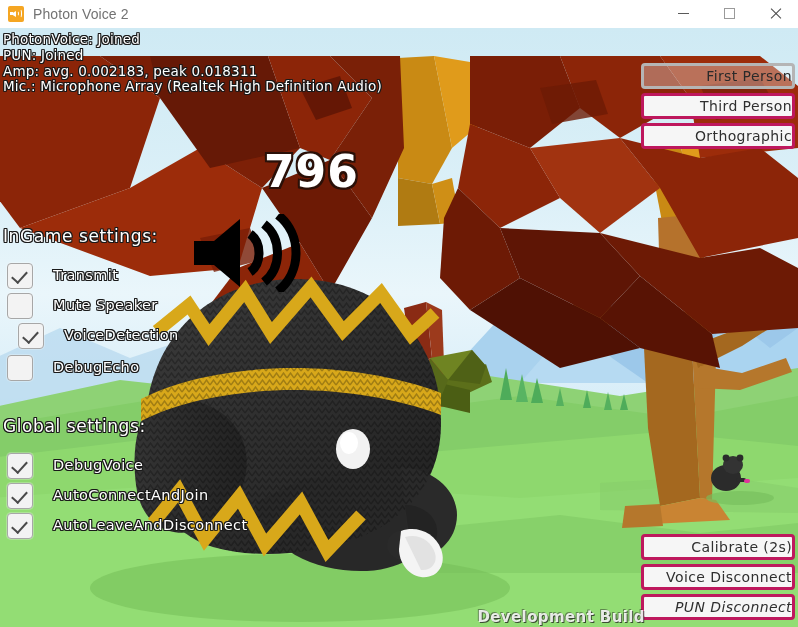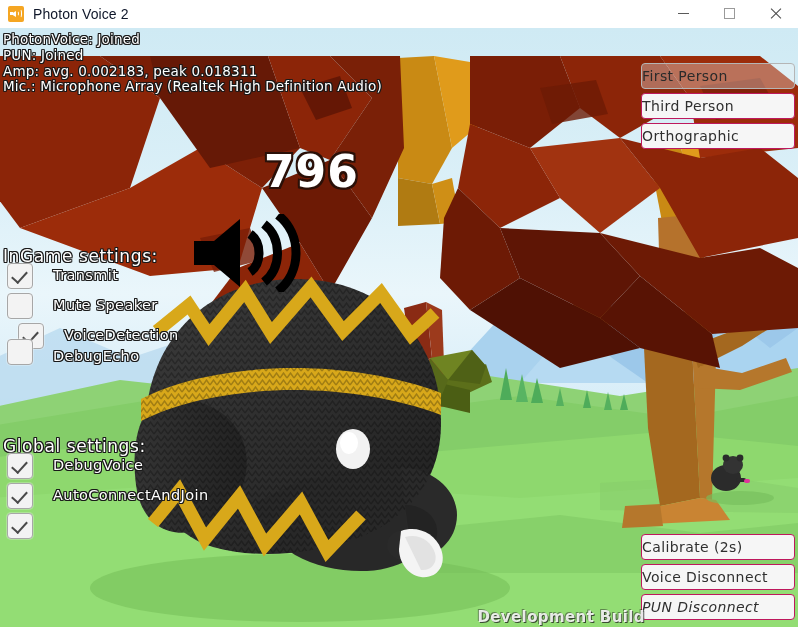--- a/index.html
+++ b/index.html
@@ -38,21 +38,21 @@
   }
   #app-icon .w1, #app-icon .w2 {
     position: absolute; border: 1.2px solid #fff; border-left-color: transparent;
     border-top-color: transparent; border-bottom-color: transparent;
     border-radius: 50%;
   }
   #app-icon .w1 { left: 8px; top: 5.5px; width: 3px; height: 5px; }
   #app-icon .w2 { left: 10px; top: 3.5px; width: 4px; height: 9px; }
 
   #window-title {
-    font-size: 14px; color: #0f172a; letter-spacing: .1px;
+    font-size: 14px; color: #737373; letter-spacing: .1px;
     white-space: nowrap;
   }
   .wbtns { margin-left: auto; display: flex; height: 28px; }
   .wbtn {
     width: 46px; height: 28px; display: flex; align-items: center; justify-content: center;
     position: relative;
   }
   .wbtn .min { width: 11px; height: 1px; background: #5a5a5a; }
   .wbtn .max { width: 11px; height: 11px; border: 1px solid #9a9a9a; }
   .wbtn .cl { position: relative; width: 13px; height: 13px; }
@@ -98,21 +98,21 @@
        2px  2px 0 #2a1008, -2px -2px 0 #2a1008,
        2px -2px 0 #2a1008, -2px  2px 0 #2a1008,
        0 2px 0 #2a1008, 0 -2px 0 #2a1008,
        2px 0 0 #2a1008, -2px 0 0 #2a1008;
   }
 
   
   #speaker-icon { position: absolute; left: 188px; top: 186px; width: 120px; height: 78px; }
 
   
-  .heading { position: absolute; font-size: 17px; letter-spacing: .6px; margin-top: 20px; }
+  .heading { position: absolute; font-size: 17px; letter-spacing: .6px; }
   #ingame-heading { left: 3px; top: 198px; }
   #global-heading { left: 3px; top: 388px; }
 
   
   .cbrow { position: absolute; left: 7px; display: flex; align-items: flex-start; }
   .cbox {
     width: 26px; height: 26px; flex: none;
     background: #f3f3f3;
     border: 1px solid #a7a7a7;
     border-radius: 4px;
@@ -129,25 +129,25 @@
     margin-left: 20px; font-size: 14.5px; line-height: 17px;
     letter-spacing: .4px; max-width: 160px; padding-top: 4px;
     font-family: "DejaVu Sans", sans-serif;
   }
 
   
   .ubtn {
     position: absolute;
     width: 154px; height: 26px;
     background: #f6f6f6;
-    border: 1px solid #be185d;
+    border: 3px solid #be185d;
     border-radius: 4px;
     color: #2f2f2f;
     font-size: 14px; letter-spacing: .4px;
-    display: flex; align-items: center; justify-content: flex-start;
+    display: flex; align-items: center; justify-content: flex-end;
     font-family: "DejaVu Sans", sans-serif;
     white-space: nowrap;
   }
   .ubtn.active {
     background: rgba(245,245,245,.34);
     color: #2a2a2a;
     border-color: #b5b5b5;
   }
 
   #watermark {
@@ -379,37 +379,38 @@
       <div class="cblabel gtext">Transmit</div>
     </div>
     <div class="cbrow" style="top:265px;">
       <div class="cbox"></div>
       <div class="cblabel gtext">Mute Speaker</div>
     </div>
     <div class="cbrow" style="top:295px;margin-left:11px;">
       <div class="cbox checked"></div>
       <div class="cblabel gtext">VoiceDetection</div>
     </div>
-    <div class="cbrow" style="top:311px;align-items:flex-end;">
+    <div class="cbrow" style="top:327px;">
       <div class="cbox"></div>
       <div class="cblabel gtext">DebugEcho</div>
     </div>
 
     <div class="heading gtext" id="global-heading">Global settings:</div>
 
     <div class="cbrow" style="top:425px;">
       <div class="cbox checked"></div>
       <div class="cblabel gtext">DebugVoice</div>
     </div>
     <div class="cbrow" style="top:455px;text-align:center;">
       <div class="cbox checked"></div>
       <div class="cblabel gtext">AutoConnectAndJoin</div>
     </div>
     <div class="cbrow" style="top:485px;">
       <div class="cbox checked"></div>
+      <div class="cblabel gtext">AutoLeaveAndDisconnect</div>
     </div>
 
     <div class="ubtn" style="left:641px; top:506px;">
       <span>Calibrate (2s)</span>
     </div>
     <div class="ubtn" style="left:641px; top:536px;">
       <span>Voice Disconnect</span>
     </div>
     <div class="ubtn" style="left:641px; top:566px;font-style:italic;">
       <span>PUN Disconnect</span>

